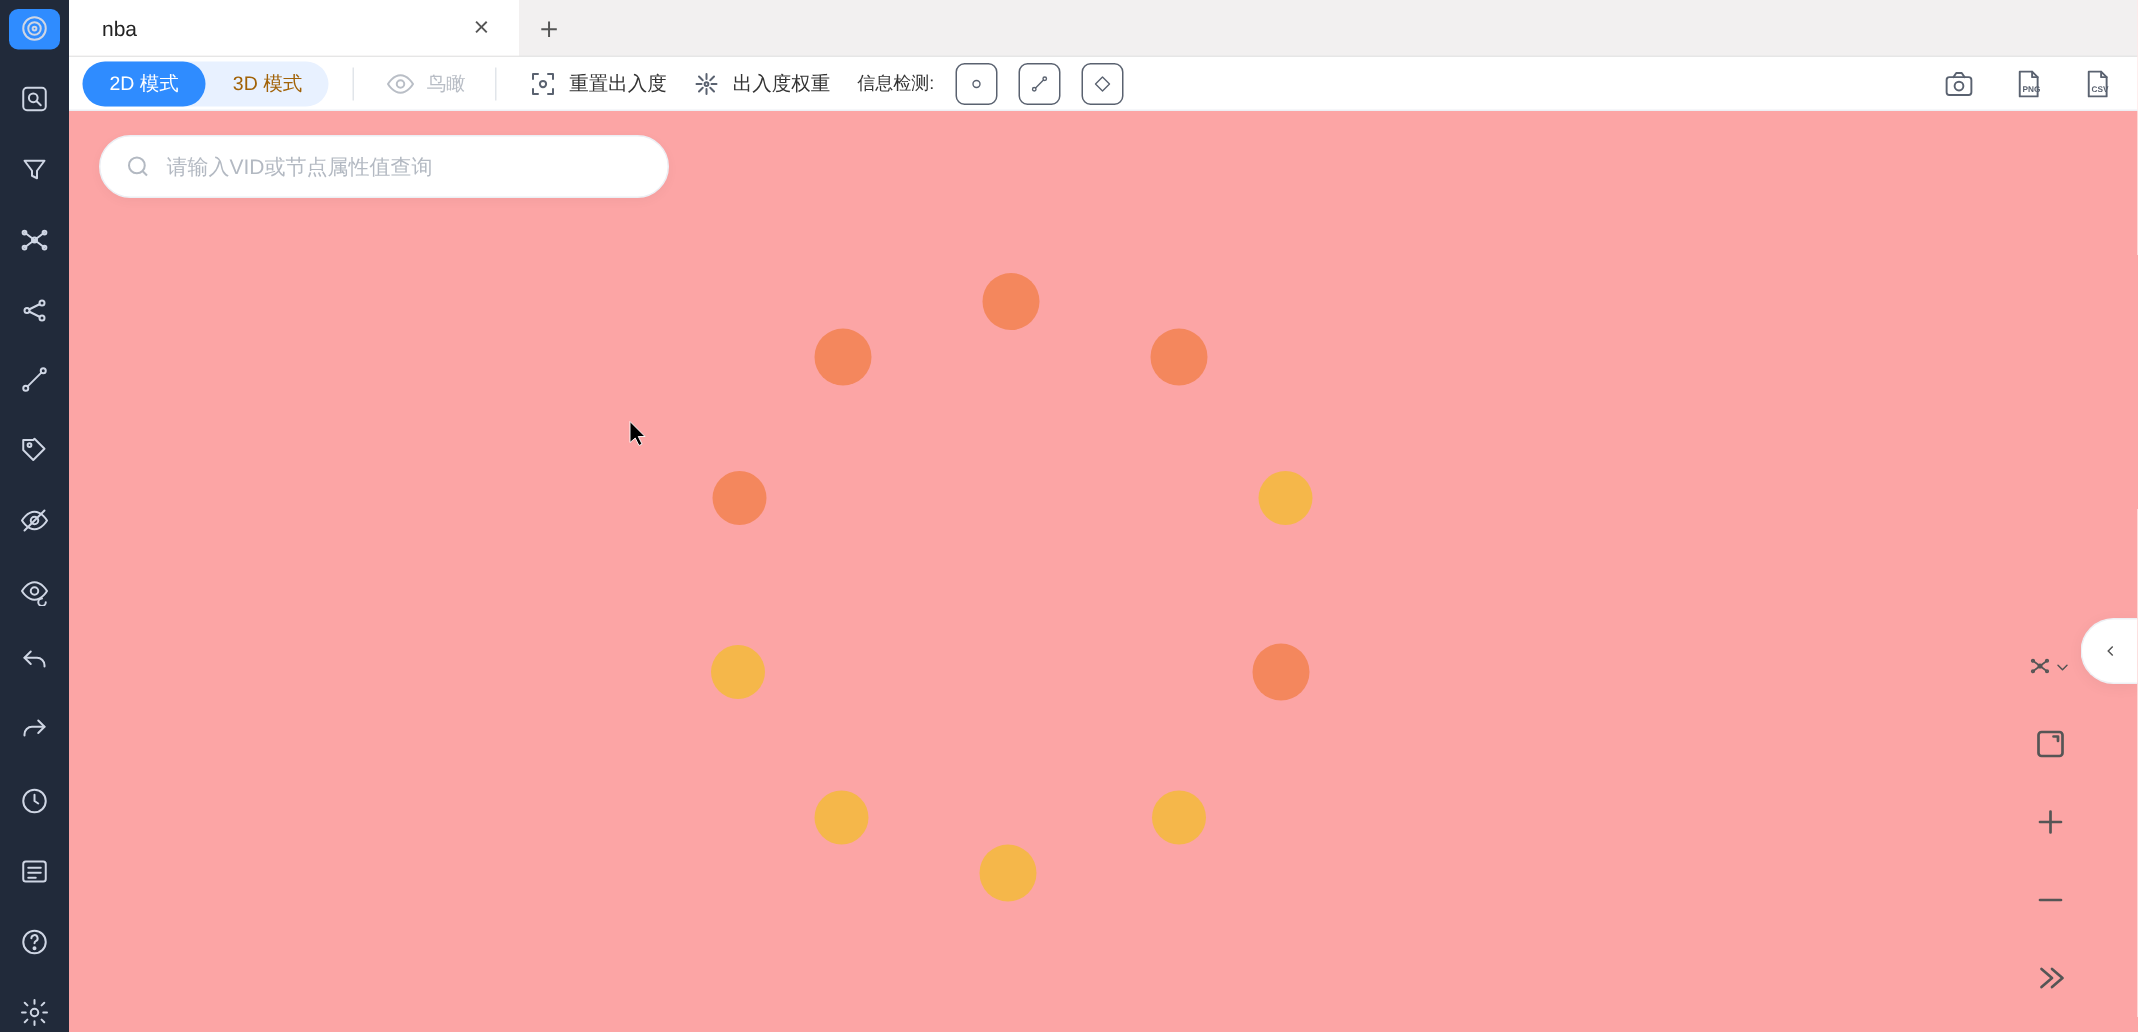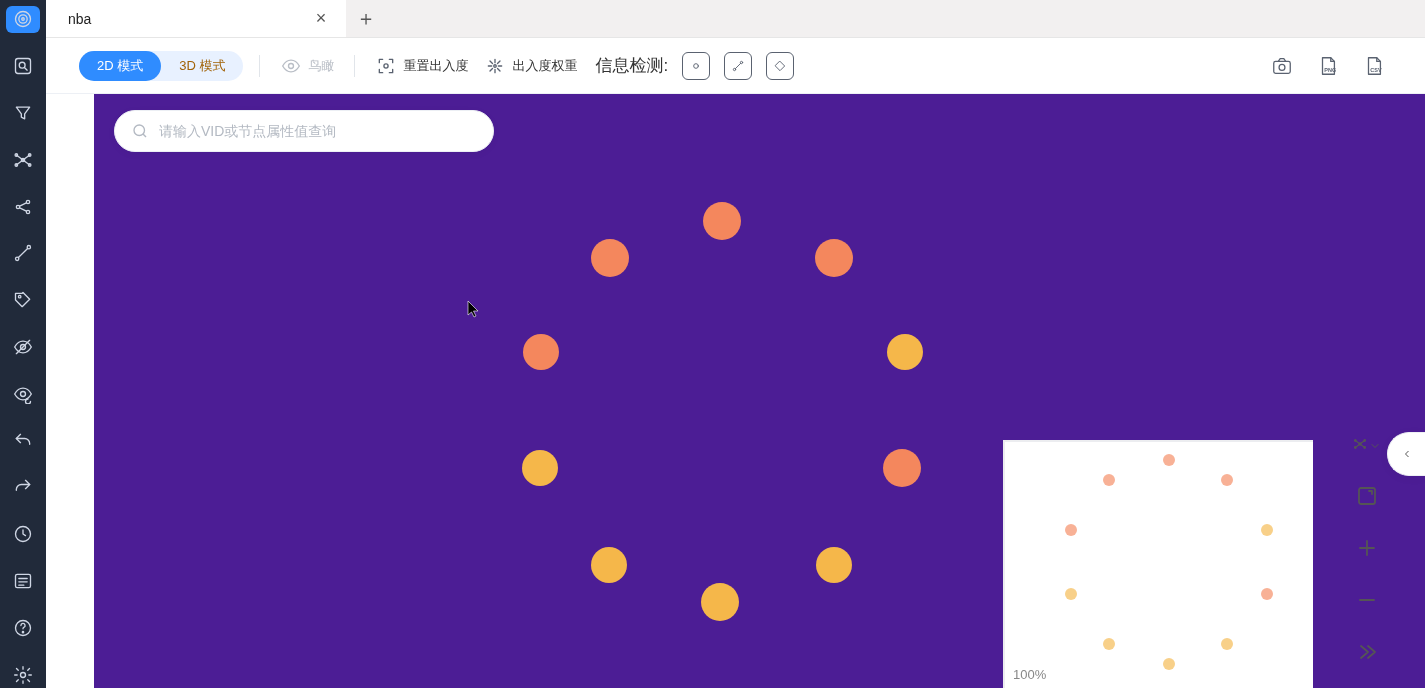--- a/index.html
+++ b/index.html
@@ -12,39 +12,39 @@
   .sidebar .side-btn svg { width:20px; height:20px; stroke:currentColor; fill:none; stroke-width:1.6; stroke-linecap:round; stroke-linejoin:round; }
 
   .main { flex:1; display:flex; flex-direction:column; position:relative; }
 
   .tabbar { height:38px; background:#f2f0f0; display:flex; align-items:stretch; border-bottom:1px solid #e6e6e6; }
   .tab { display:flex; align-items:center; background:#fff; padding:0 14px 0 22px; min-width:300px; border-top-right-radius:0; position:relative; }
   .tab .tab-title { font-size:14px; color:#222; flex:1; }
   .tab .close-x { font-size:18px; color:#555; width:22px; height:22px; display:flex; align-items:center; justify-content:center; cursor:pointer; }
   .add-tab { width:40px; display:flex; align-items:center; justify-content:center; color:#555; font-size:20px; cursor:pointer; }
 
-  .toolbar { height:56px; display:flex; align-items:center; padding:0 33px; gap:8px; border-bottom:1px solid #edf0f5; background:#fff; }
+  .toolbar { height:36px; display:flex; align-items:center; padding:0 9px; gap:8px; border-bottom:1px solid #edf0f5; background:#fff; }
   .mode-toggle { display:flex; background:#e8f1ff; border-radius:20px; height:30px; }
   .mode-btn { border:none; background:transparent; padding:0 18px; font-size:13px; border-radius:20px; color:#a16207; cursor:pointer; display:flex; align-items:center; }
   .mode-btn.selected { background:#2f8cff; color:#fff; }
   .tool-sep { width:1px; height:22px; background:#e1e5ea; margin:0 8px; }
   .tool-btn { display:flex; align-items:center; gap:6px; color:#333; font-size:13px; background:none; border:none; cursor:pointer; padding:4px 4px; }
   .tool-btn .ico { width:22px; height:22px; display:flex; align-items:center; justify-content:center; color:#5a6270; }
   .tool-btn.muted { color:#b9bec6;align-items:center; }
   .tool-btn.muted .ico { color:#b9bec6; }
   .tool-btn .ico svg { width:20px; height:20px; stroke:currentColor; fill:none; stroke-width:1.6; stroke-linecap:round; stroke-linejoin:round;}
-  .info-label { font-size:17px; color:#333; margin-left:6px; }
+  .info-label { font-size:12px; color:#333; margin-left:6px; }
   .info-box { width:28px; height:28px; border:1.5px solid #5a6270; border-radius:6px; display:flex; align-items:center; justify-content:center; cursor:pointer; margin-left:6px; }
   .info-box svg { width:14px; height:14px; stroke:#5a6270; fill:none; stroke-width:1.6; stroke-linecap:round; stroke-linejoin:round;}
   .toolbar .right { margin-left:auto; display:flex; align-items:center; gap:22px; padding-right:6px; }
   .export-ico { width:24px; height:24px; display:flex; align-items:center; justify-content:center; color:#5a6270; cursor:pointer; }
   .export-ico svg { width:22px; height:22px; stroke:currentColor; fill:none; stroke-width:1.4; stroke-linecap:round; stroke-linejoin:round;}
   .filelabel { font-size:6px; fill:#5a6270; stroke:none; font-weight:700; }
 
-  .canvas-area { flex:1; position:relative; background:#4c1d95;margin-left:48px; }
+  .canvas-area { flex:1; position:relative; background:#fca5a5; }
 
   .searchbox { position:absolute; left:20px; top:16px; width:380px; height:42px; background:#fff; border:1px solid #eceff4; border-radius:24px; box-shadow:0 2px 8px rgba(0,0,0,0.04); display:flex; align-items:center; padding:0 16px; gap:10px; }
   .searchbox svg { width:18px; height:18px; stroke:#b3b9c2; fill:none; stroke-width:1.8; }
   .searchbox input { border:none; outline:none; flex:1; font-size:14px; color:#555; background:transparent; }
   .searchbox input::placeholder { color:#b3b9c2; }
 
   .graph-node { position:absolute; border-radius:50%; }
   .orange { background:#f4875d; }
   .yellow { background:#f5b74a; }
 
@@ -282,33 +282,20 @@
             <path d="M1 1l0 14 3.5-3 2.5 5 2-1-2.5-5H11z" fill="#000" stroke="#fff" stroke-width="0.6"></path>
           </svg>
       </div>
 
       <div class="collapse-handle">
         <svg viewBox="0 0 24 24">
             <path d="M15 6l-6 6 6 6"></path>
           </svg>
       </div>
 
-      <div class="minimap">
-        <span class="zoom-label">100%</span>
-      <div class="mini-node orange" style="left: 158px; top: 12px;"></div>
-          <div class="mini-node orange" style="left: 98px; top: 32px;"></div>
-          <div class="mini-node orange" style="left: 216px; top: 32px;"></div>
-          <div class="mini-node orange" style="left: 60px; top: 82px;"></div>
-          <div class="mini-node yellow" style="left: 256px; top: 82px;"></div>
-          <div class="mini-node yellow" style="left: 60px; top: 146px;"></div>
-          <div class="mini-node orange" style="left: 256px; top: 146px;"></div>
-          <div class="mini-node yellow" style="left: 98px; top: 196px;"></div>
-          <div class="mini-node yellow" style="left: 216px; top: 196px;"></div>
-          <div class="mini-node yellow" style="left: 158px; top: 216px;"></div>
-        </div>
 
       <div class="map-controls">
         <div class="ctrl layout-drop">
           <svg viewBox="0 0 24 24">
               <circle cx="12" cy="12" r="2"></circle>
               <circle cx="4" cy="6" r="1.5"></circle>
               <circle cx="20" cy="6" r="1.5"></circle>
               <circle cx="4" cy="18" r="1.5"></circle>
               <circle cx="20" cy="18" r="1.5"></circle>
               <path d="M12 12L4 6M12 12l8-6M12 12l-8 6M12 12l8 6"></path>

